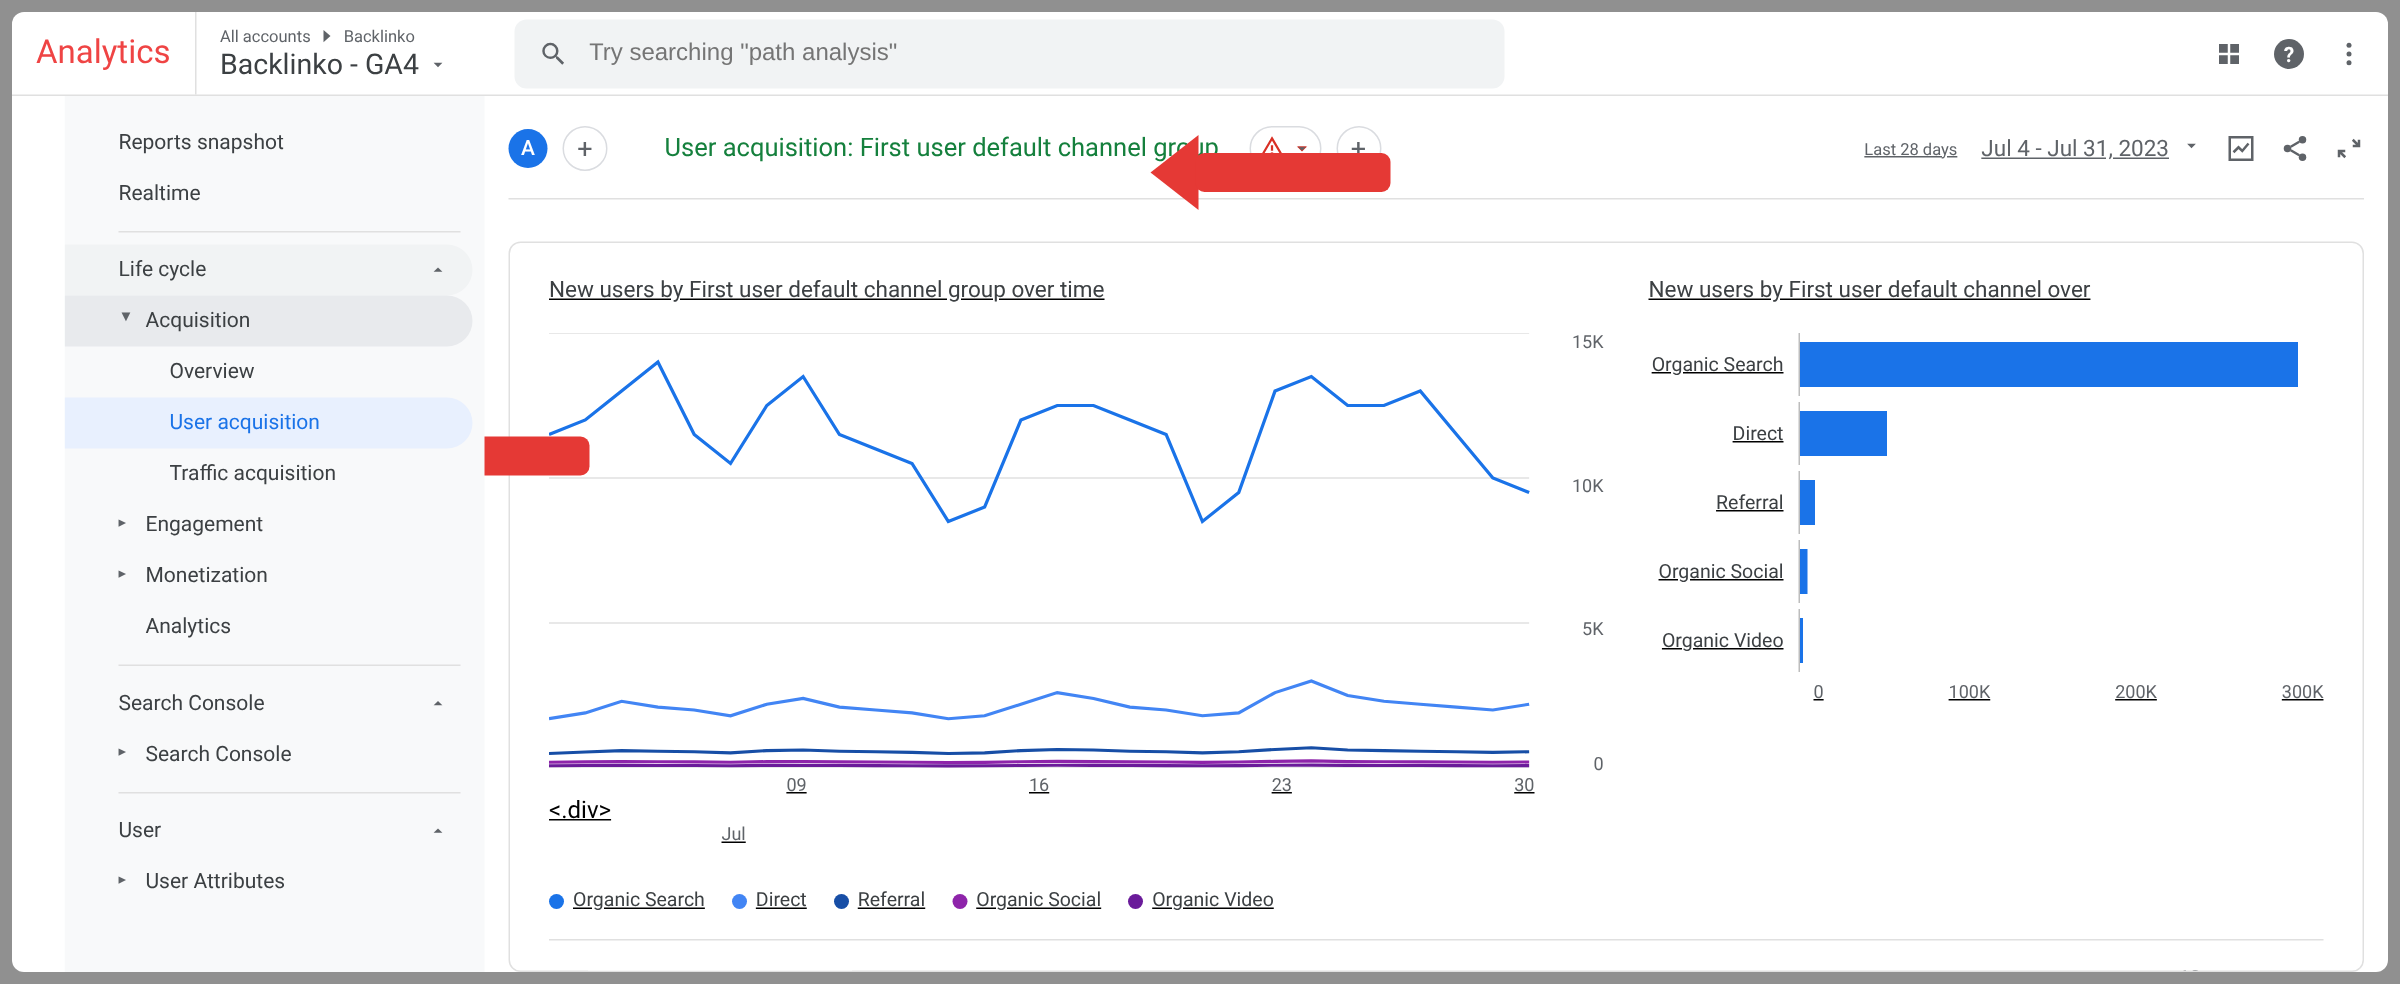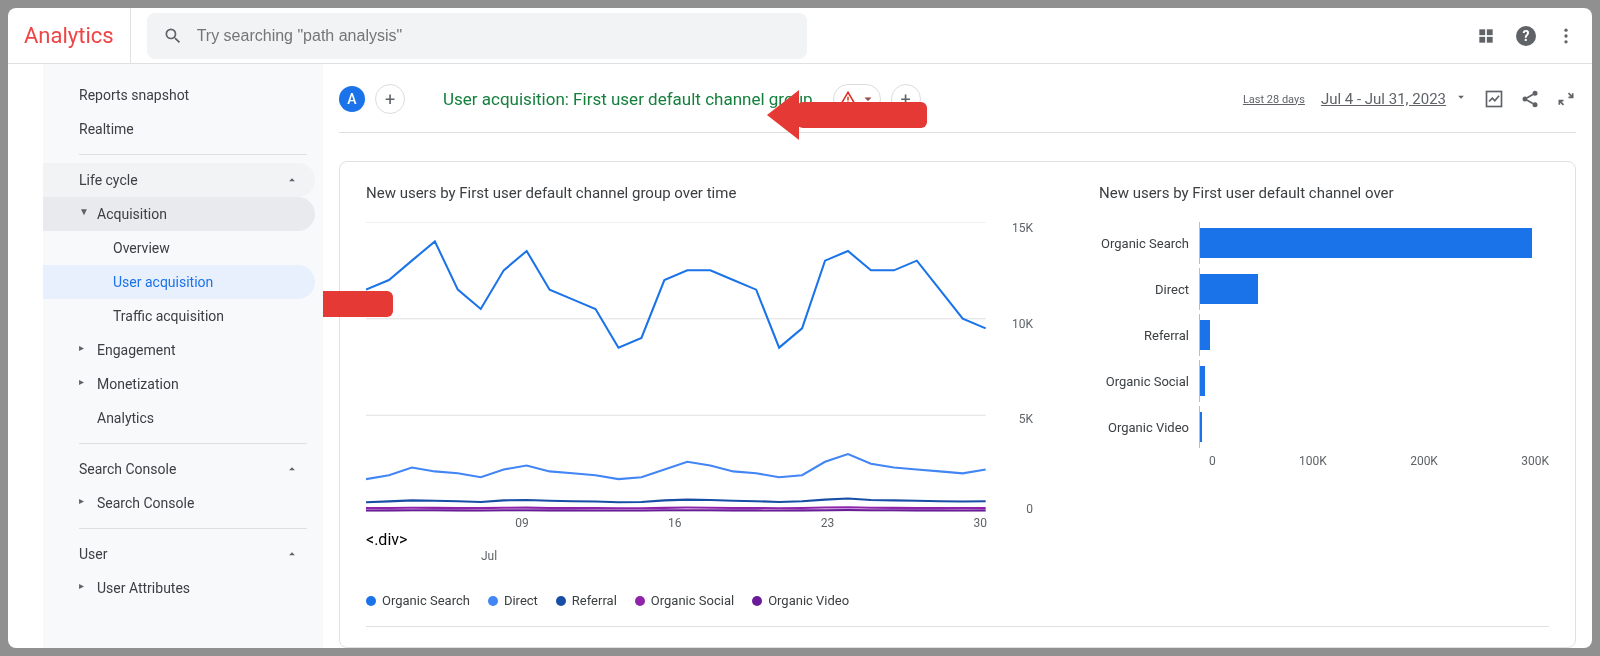--- a/index.html
+++ b/index.html
@@ -29,21 +29,21 @@
 .content-header { display: flex; align-items: center; padding: 20px 0 18px 0; gap: 10px; border-bottom: 1px solid #e0e0e0; }
 .avatar { width: 26px; height: 26px; background: #1a73e8; color: #fff; border-radius: 50%; display: flex; align-items: center; justify-content: center; font-size: 14px; font-weight: 500; }
 .circle-btn { width: 30px; height: 30px; border: 1px solid #dadce0; border-radius: 50%; display: flex; align-items: center; justify-content: center; color: #5f6368; cursor: pointer; font-size: 18px; }
 .title { font-size: 17px; color: #15803d; margin-left: 28px; }
 .warn { width: 30px; height: 30px; border: 1px solid #dadce0; border-radius: 22px; display: flex; align-items: center; justify-content: center; margin-left: 10px; width: 48px; }
 .warn svg { stroke: #d93025; }
 .header-right { margin-left: auto; display: flex; align-items: center; gap: 16px; color: #5f6368; text-decoration: underline; }
 .date-sel { font-size: 15px; display: flex; align-items: flex-start; gap: 8px; cursor: pointer; }
 .date-label { font-size: 11px; }
 .card { background: #fff; border: 1px solid #e0e0e0; border-radius: 8px; margin-top: 28px; padding: 22px 26px; flex: 1; overflow: hidden; display: flex; flex-direction: column; }
-.card-row { display: flex; gap: 72px; }
+.card-row { display: flex; gap: 36px; text-decoration: underline; }
 .chart-block { flex: 1; }
 .chart-title { font-size: 15px; color: #3c4043; margin-bottom: 20px; }
 .linechart { position: relative; height: 290px; }
 .linechart svg { width: 100%; height: 100%; }
 .ylab { position: absolute; right: -6px; font-size: 12px; color: #5f6368; transform: translateY(-50%); }
 .xlab-row { display: flex; justify-content: space-between; padding: 0 10px; margin-top: 4px; font-size: 12px; color: #5f6368; }
 .legend { display: flex; gap: 18px; margin-top: 30px; font-size: 13px; color: #3c4043; }
 .legend-item { display: flex; align-items: center; gap: 6px; }
 .dot { width: 10px; height: 10px; border-radius: 50%; }
 .barchart { flex: 0 0 450px; }
@@ -62,20 +62,35 @@
 .icon18 { width: 20px; height: 20px; fill: #5f6368; }
 .chevsvg { width: 14px; height: 14px; fill: #5f6368; }
 </style>
 </head>
 <body>
 
 <div class="app">
 
   <div class="topbar">
     <div class="logo">Analytics</div>
+    <div class="acct-block">
+      <div class="bc">
+        <span>All accounts</span>
+        <svg class="chevsvg" viewBox="0 0 24 24">
+            <path d="M8 5l8 7-8 7z"></path>
+          </svg>
+        <span>Backlinko</span>
+      </div>
+      <div class="prop">
+        <span>Backlinko - GA4</span>
+        <svg class="chevsvg" viewBox="0 0 24 24">
+            <path d="M7 10l5 5 5-5z"></path>
+          </svg>
+      </div>
+    </div>
     <div class="searchbox">
       <svg class="icon18" viewBox="0 0 24 24">
           <path d="M15.5 14h-.79l-.28-.27A6.471 6.471 0 0016 9.5 6.5 6.5 0 109.5 16c1.61 0 3.09-.59 4.23-1.57l.27.28v.79l5 5L20.49 19l-5-5zm-6 0C7.01 14 5 11.99 5 9.5S7.01 5 9.5 5 14 7.01 14 9.5 11.99 14 9.5 14z"></path>
         </svg>
       <input placeholder="Try searching &quot;path analysis&quot;" style="">
     </div>
     <div class="top-icons">
       <svg class="icon18" viewBox="0 0 24 24">
           <rect x="4" y="4" width="7" height="7"></rect>
           <rect x="13" y="4" width="7" height="7"></rect>

